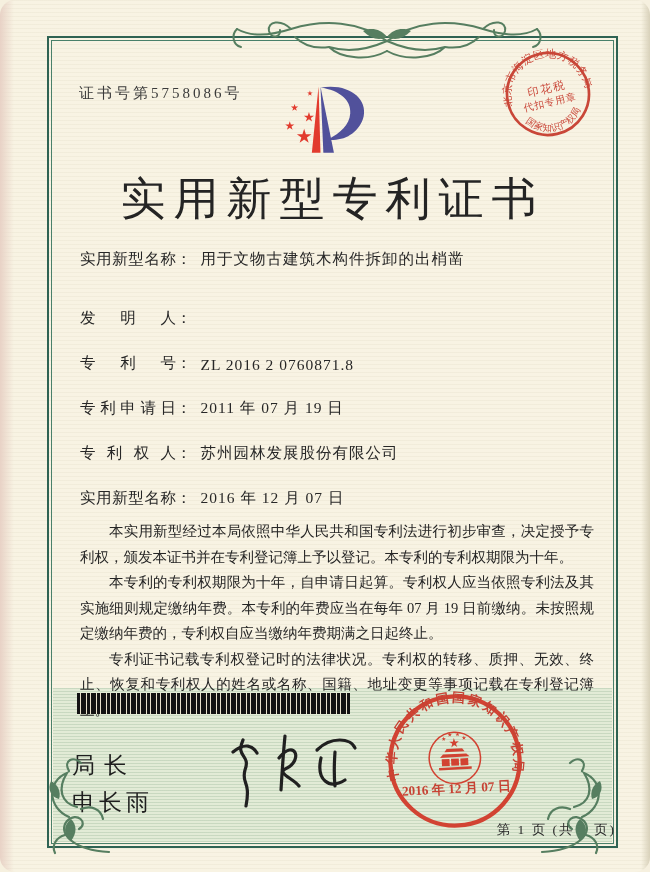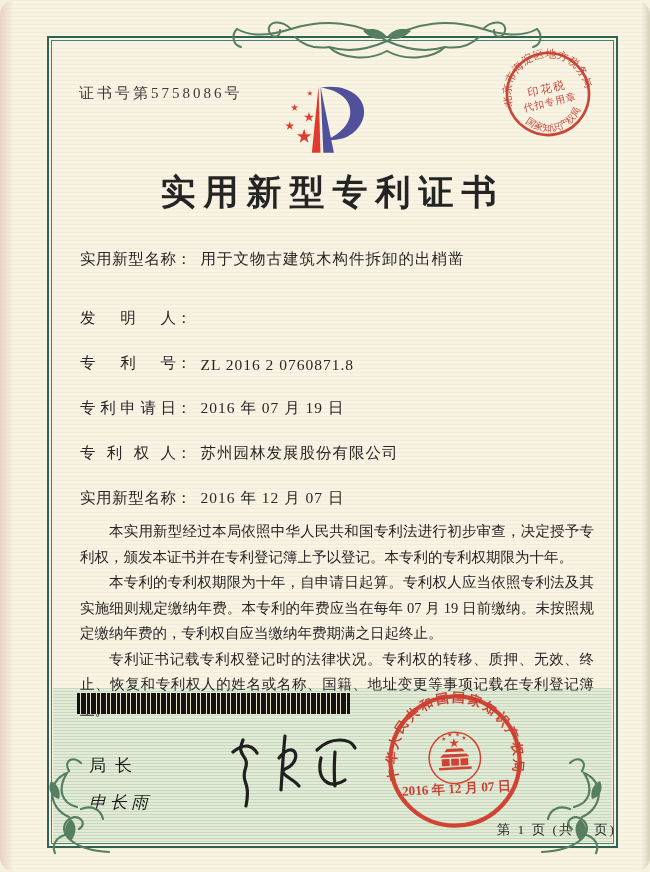--- a/index.html
+++ b/index.html
@@ -33,42 +33,42 @@
   .cert-no{
     position:absolute;left:30px;top:46px;font-size:15px;letter-spacing:3px;color:#3a3a3a;
   }
   .logo{position:absolute;left:208px;top:39px;width:150px;height:96px;}
   .tax-stamp{
     position:absolute;left:454px;top:11px;width:90px;height:90px;
     transform:rotate(-13deg);opacity:.93;
   }
   .title{
     position:absolute;left:0;right:0;top:131px;margin:0;text-align:center;
-    font-size:35px;font-weight:700;letter-spacing:8px;color:#242424;
+    font-size:45px;font-weight:400;letter-spacing:8px;color:#242424;
   }
   .fields{position:absolute;left:31px;right:24px;top:211px;font-size:15.5px;color:#272727;}
   .row{display:flex;align-items:flex-end;margin-bottom:24px;white-space:nowrap;}
   .row.first{margin-bottom:38px;}
   .flabel{display:inline-block;width:96px;text-align:justify;text-align-last:justify;}
   .colon{margin-right:9px;}
   .fvalue{letter-spacing:1px;}
   .paras{
     position:absolute;left:31px;right:22px;top:481px;
     font-size:14.5px;line-height:1.76;color:#252525;text-align:justify;
   }
   .paras p{margin:0;text-indent:2em;}
   .barcode{
     position:absolute;left:28px;top:655px;width:273px;height:21px;
     background:repeating-linear-gradient(90deg,#131313 0 3px,#e9e2cd 3px 4px,#131313 4px 9px,#e9e2cd 9px 10px);
   }
   .director{
-    position:absolute;left:40px;top:709px;font-size:17px;color:#1e1e1e;line-height:37px;
+    position:absolute;left:23px;top:709px;font-size:23px;color:#1e1e1e;line-height:37px;
   }
   .director .dt{letter-spacing:9px;}
-  .director .dn{letter-spacing:4px;font-style:italic;}
+  .director .dn{letter-spacing:4px;}
   .signature{position:absolute;left:172px;top:690px;width:140px;height:84px;}
   .seal{position:absolute;left:336px;top:653px;width:140px;height:140px;transform:rotate(-3deg);opacity:.95;}
   .pageinfo{
     position:absolute;left:0;right:0;bottom:7px;text-align:right;
     font-size:13.5px;letter-spacing:2px;color:#2c2c2c;
   }
   .ornament-top{position:absolute;left:229px;top:15px;width:316px;height:50px;}
   .flourish{position:absolute;width:80px;height:100px;}
   .fl-left{left:35px;top:757px;}
   .fl-right{left:536px;top:757px;transform:scaleX(-1);}
@@ -131,21 +131,21 @@
           <span class="colon">：</span>
       </div>
       <div class="row">
         <span class="flabel">专利号</span>
           <span class="colon">：</span>
           <span class="fvalue">ZL 2016 2 0760871.8</span>
       </div>
       <div class="row">
         <span class="flabel">专利申请日</span>
           <span class="colon">：</span>
-          <span class="fvalue">2016 年 07 月 19 日</span>
+          <span class="fvalue">2011 年 07 月 19 日</span>
       </div>
       <div class="row">
         <span class="flabel">专利权人</span>
           <span class="colon">：</span>
           <span class="fvalue">苏州园林发展股份有限公司</span>
       </div>
       <div class="row">
         <span class="flabel">实用新型名称</span>
           <span class="colon">：</span>
           <span class="fvalue">2016 年 12 月 07 日</span>

